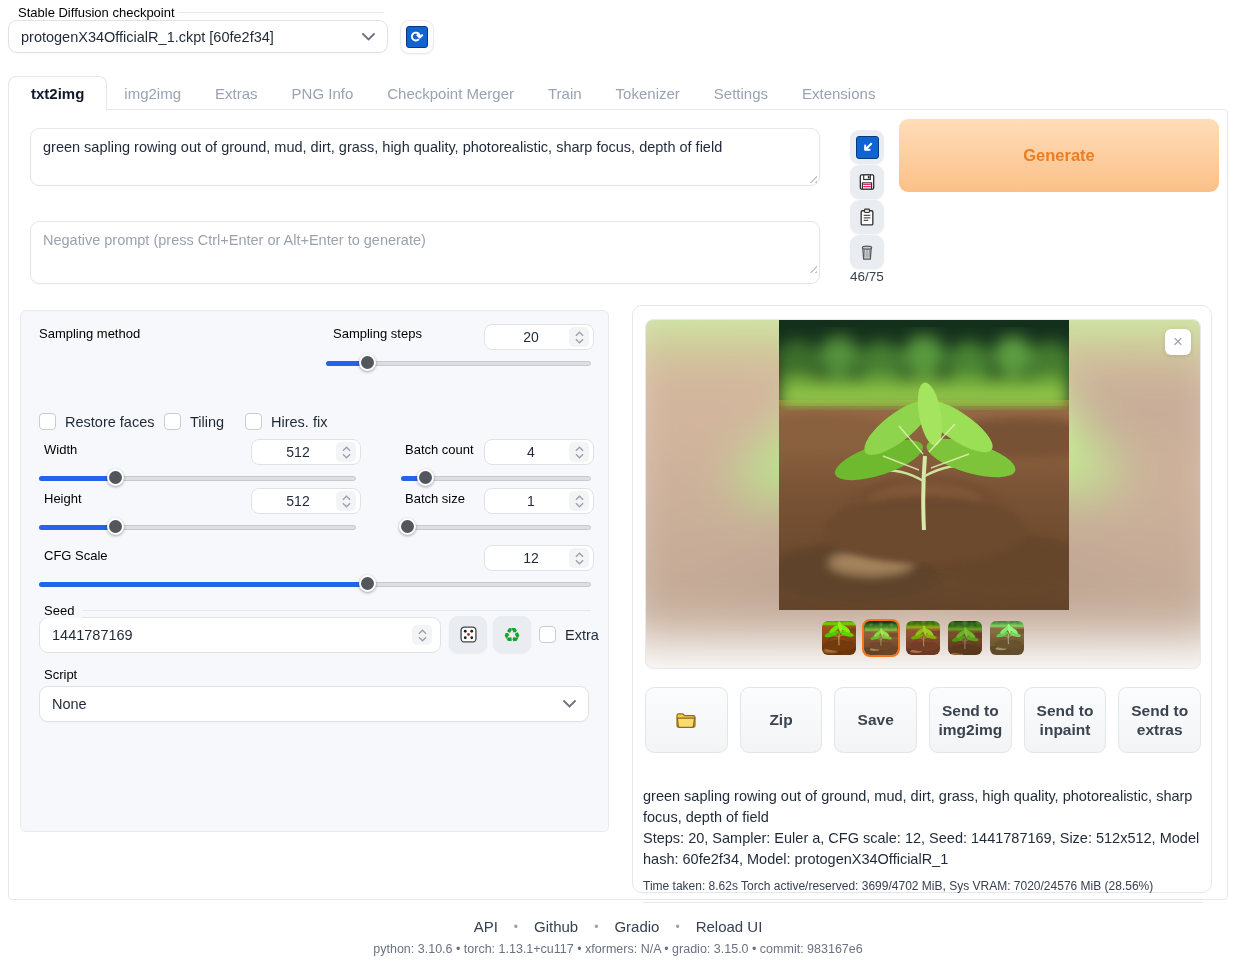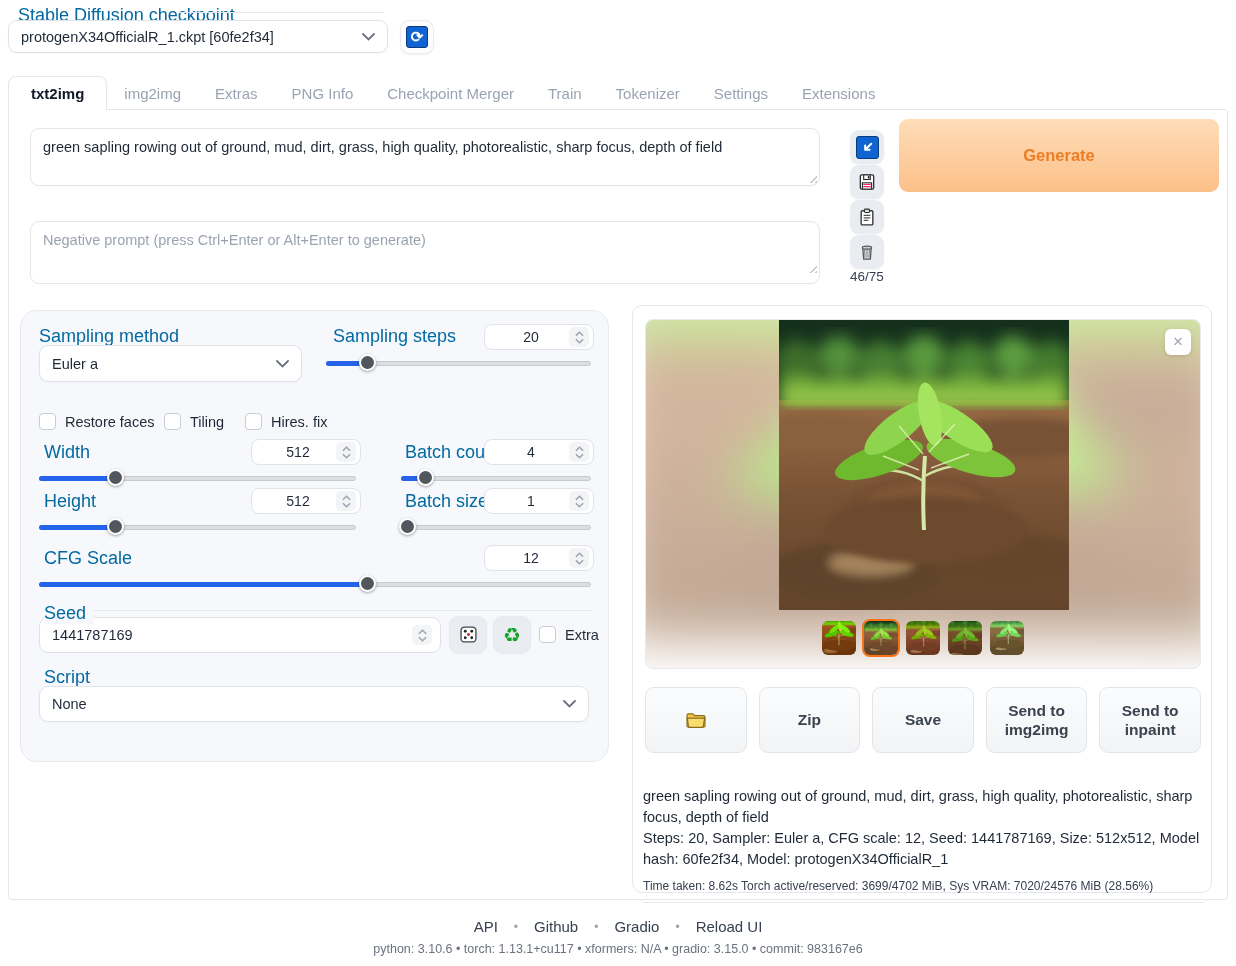--- a/index.html
+++ b/index.html
@@ -1,21 +1,21 @@
 <!DOCTYPE html>
 <html><head>
 <meta charset="utf-8">
 <style>
   * { margin:0; padding:0; box-sizing:border-box; }
   html,body { background:#fff; }
   body { font-family:"Liberation Sans", sans-serif; color:#1f2937; }
   #app { position:relative; width:1236px; height:966px; background:#fff; overflow:hidden; }
 
   .abs { position:absolute; }
-  .lbl { font-size:18px; color:#0369a1; }
+  .lbl { font-size:13px; color:#000000; }
 
   
   .chk-label { left:18px; top:5px; }
   .chk-line { left:178px; top:12px; width:206px; border-top:1px solid #e5e7eb; }
   .select { display:flex; align-items:center; justify-content:space-between;
             background:#fff; border:1px solid #dfe3e8; border-radius:9px;
             padding:0 12px; font-size:14.5px; color:#1f2937;
             box-shadow:0 1px 2px rgba(0,0,0,.03); cursor:pointer; }
   .chk-select { left:8px; top:20px; width:380px; height:33px; }
   .chev { width:13px; height:8px; flex:0 0 auto; }
@@ -49,22 +49,22 @@
                display:flex; align-items:center; justify-content:center; }
   .token-counter { left:846px; top:269px; width:42px; text-align:center; font-size:13.5px; color:#374151; z-index:2; }
 
   .generate-btn { left:899px; top:119px; width:320px; height:73px; border-radius:9px;
                   background:linear-gradient(180deg,#ffddb8 0%,#fbc088 100%);
                   display:flex; align-items:center; justify-content:center;
                   font-size:16.5px; font-weight:700; color:#ec7d23; cursor:pointer; z-index:2; }
   .style-dd { width:120px; height:36px; }
 
   
-  .left-panel { left:20px; top:310px; width:589px; height:452px;
-                background:#f7f8fb; border:1px solid #e8eaef; border-radius:17px; z-index:2; }
+  .left-panel { left:20px; top:310px; width:589px; height:522px;
+                background:#f7f8fb; border:1px solid #e8eaef; border-radius:6px; z-index:2; }
   .dropdown { display:flex; align-items:center; justify-content:space-between;
               background:#fff; border:1px solid #dfe3e8; border-radius:9px; padding:0 12px;
               font-size:14.5px; color:#1f2937; box-shadow:0 1px 2px rgba(0,0,0,.03); cursor:pointer; }
   .numbox { display:flex; align-items:center; background:#fff; border:1px solid #dfe3e8;
             border-radius:8px; padding:0 4px 0 8px; height:26px; cursor:text; }
   .numval { flex:1; text-align:center; font-size:14px; color:#1f2937; }
   .spinner { display:flex; flex-direction:column; align-items:center; justify-content:center;
              gap:1px; background:#f3f4f6; border-radius:5px; width:20px; height:20px; cursor:pointer; }
   .spinner svg { display:block; }
 
@@ -262,26 +262,20 @@
   </div>
   <div class="abs dropdown style-dd" style="left:1079px;top:217px;">
     <span>None</span>
     <svg class="chev" viewBox="0 0 13 8">
         <path d="M1 1l5.5 5.5L12 1" stroke="#6b7280" stroke-width="1.8" fill="none" stroke-linecap="round"></path>
       </svg>
   </div>
 
   <div class="abs left-panel">
     <div class="abs lbl" style="left:18px;top:15px;">Sampling method</div>
-    <div class="abs dropdown" style="left:18px;top:34px;width:263px;height:37px;">
-      <span>Euler a</span>
-      <svg class="chev" viewBox="0 0 13 8">
-          <path d="M1 1l5.5 5.5L12 1" stroke="#6b7280" stroke-width="1.8" fill="none" stroke-linecap="round"></path>
-        </svg>
-    </div>
 
     <div class="abs lbl" style="left:312px;top:15px;">Sampling steps</div>
     <div class="abs numbox" style="left:463px;top:13px;width:110px;">
       <span class="numval">20</span>
       <span class="spinner">
         <svg width="9" height="6" viewBox="0 0 10 6">
             <path d="M1 5l4-4 4 4" stroke="#9ca3af" stroke-width="1.6" fill="none"></path>
           </svg>
         <svg width="9" height="6" viewBox="0 0 10 6">
             <path d="M1 1l4 4 4-4" stroke="#9ca3af" stroke-width="1.6" fill="none"></path>
@@ -481,20 +475,21 @@
       <div class="obtn">
         <svg width="24" height="24" viewBox="0 0 24 24">
           <path d="M3 7.5c0-1 .7-1.7 1.6-1.7h4.2l1.8 1.9h8.8c.9 0 1.6.7 1.6 1.6v8.2c0 1-.7 1.7-1.6 1.7H4.6c-.9 0-1.6-.7-1.6-1.7z" fill="#f7c948" stroke="#8a6d1a" stroke-width="1.2"></path>
           <path d="M3.4 10.2h17.2l-1.3 8.1c-.1.7-.8 1-1.5 1H5.8c-.7 0-1.3-.3-1.4-1z" fill="#fadb6e" stroke="#8a6d1a" stroke-width="1.2"></path>
         </svg>
       </div>
       <div class="obtn">Zip</div>
       <div class="obtn">Save</div>
       <div class="obtn">Send to img2img</div>
       <div class="obtn">Send to inpaint</div>
+      <div class="obtn">Send to extras</div>
     </div>
 
     <div class="abs out-info">
       <div class="oi-prompt">green sapling rowing out of ground, mud, dirt, grass, high quality, photorealistic, sharp focus, depth of field</div>
       <div class="oi-params">Steps: 20, Sampler: Euler a, CFG scale: 12, Seed: 1441787169, Size: 512x512, Model hash: 60fe2f34, Model: protogenX34OfficialR_1</div>
       <div class="oi-time">Time taken: 8.62s  Torch active/reserved: 3699/4702 MiB, Sys VRAM: 7020/24576 MiB (28.56%)</div>
     </div>
   </div>
 
   <div class="abs footer-links">

